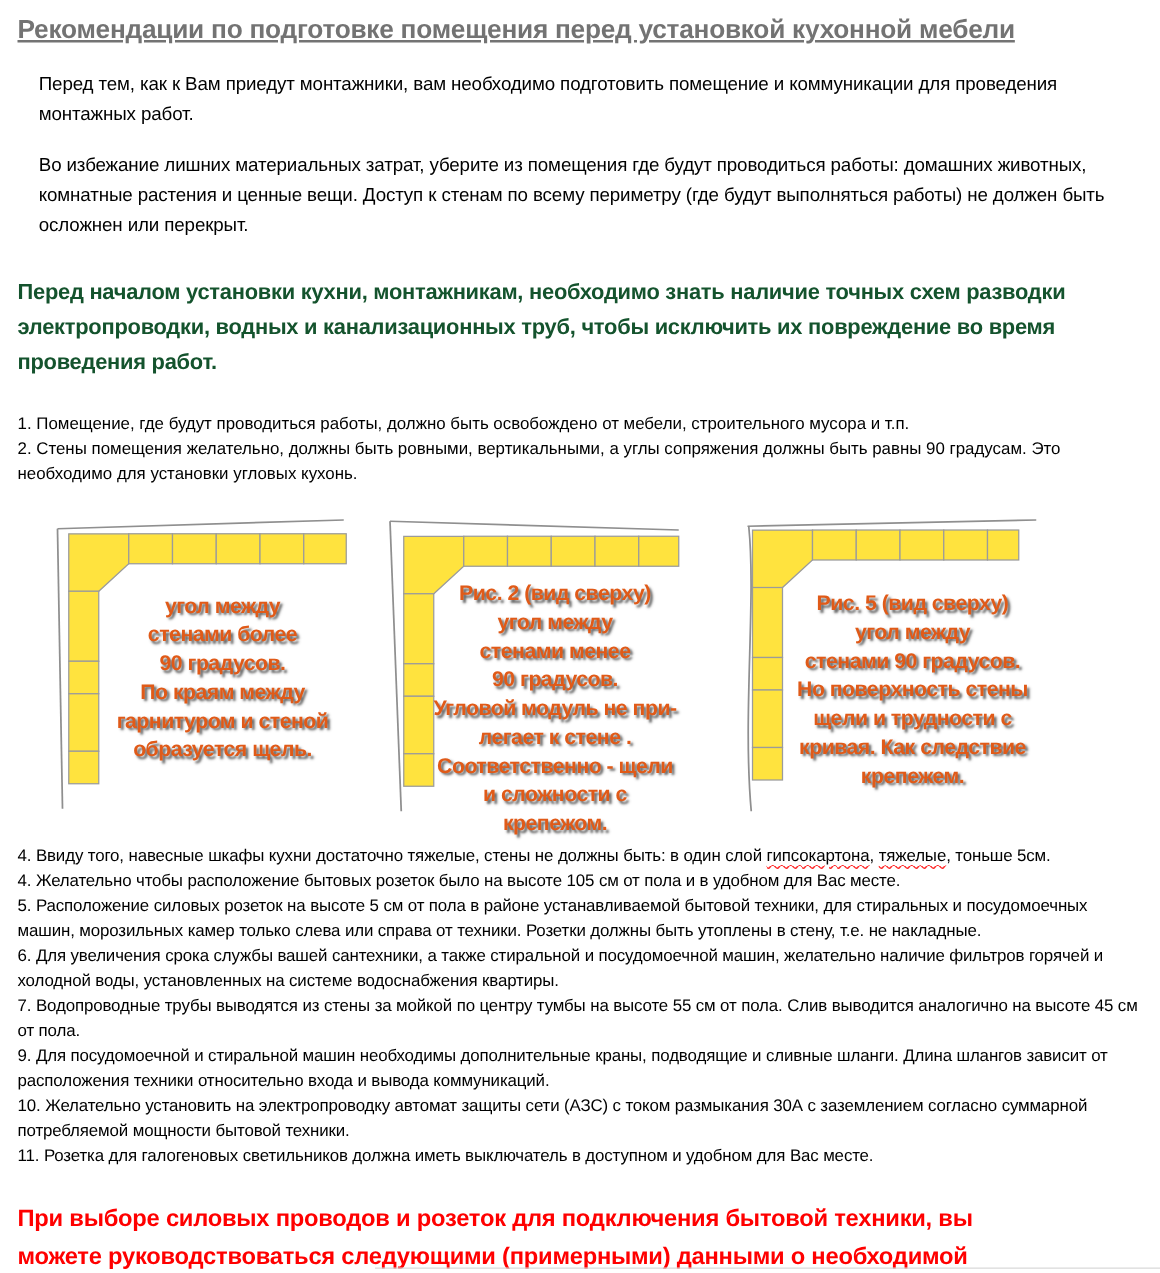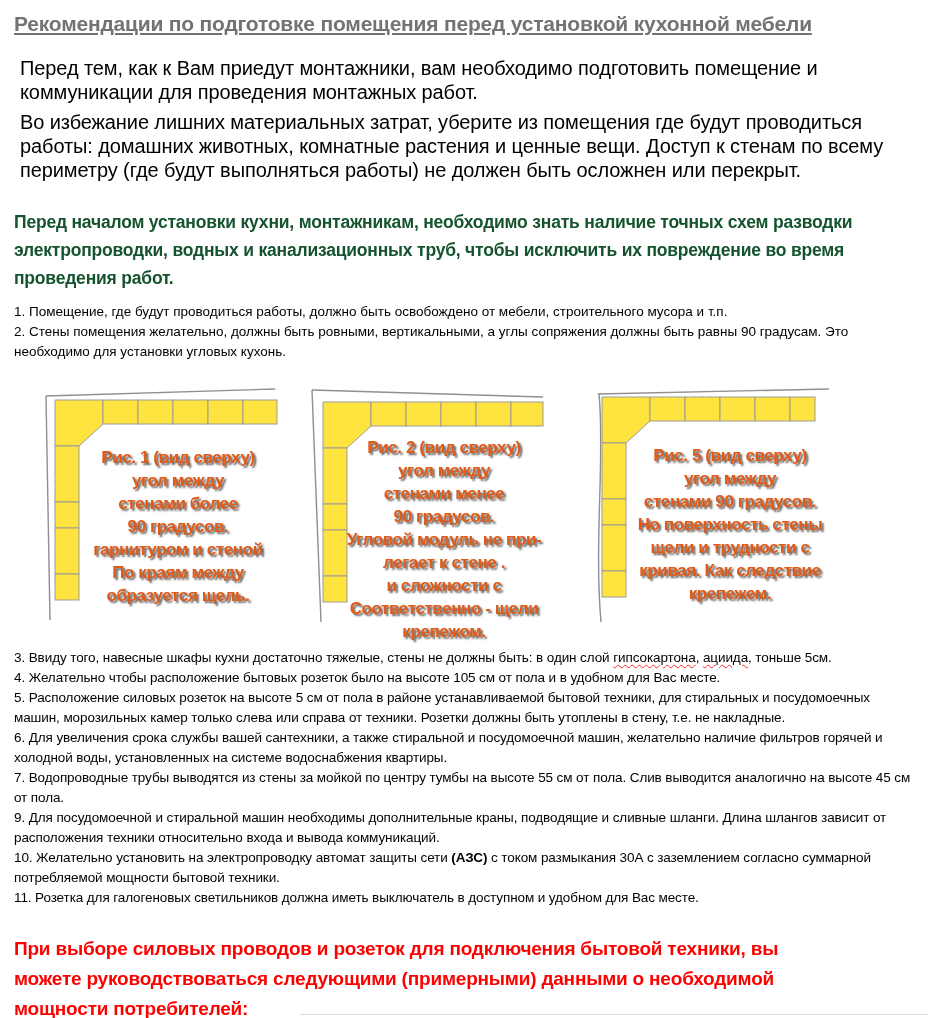--- a/index.html
+++ b/index.html
@@ -3,42 +3,42 @@
 <meta charset="utf-8">
 <style>
   html,body{margin:0;padding:0;background:#ffffff;}
   body{width:928px;height:1018px;overflow:hidden;position:relative;
        font-family:"Liberation Sans",sans-serif;color:#000;}
   .page{padding:8px 14px 0 14px;}
 
   .title{color:#737373;font-size:21px;font-weight:700;text-decoration:underline;
          margin:4px 0 20px 0;letter-spacing:-0.2px;}
 
-  .intro p{margin:6px;font-size:20px;line-height:24px;letter-spacing:-0.1px;}
+  .intro p{margin:17px;font-size:15px;line-height:24px;letter-spacing:-0.1px;}
 
   .warning{color:#14532d;font-weight:700;font-size:17.5px;line-height:28px;
            margin:26px 0 0 0;max-width:880px;letter-spacing:-0.2px;}
 
-  .toplist{margin-top:10px;font-size:13.5px;line-height:20px;}
+  .toplist{margin-top:26px;font-size:13.5px;line-height:20px;}
   .toplist div{margin:0;}
 
   
   .figrow{display:flex;margin:22px 0 0 30px;}
   .figure{position:relative;width:242px;height:252px;flex:0 0 auto;}
   .figure.f2{margin-left:24px;}
   .figure.f3{margin-left:44px;}
   .figtext{position:absolute;left:26px;right:0;text-align:center;
            color:#e05a18;font-weight:700;font-size:17px;line-height:23px;
            letter-spacing:-0.4px;
            text-shadow:2px 2px 2px rgba(70,70,70,0.85);}
 
   .mainlist{margin-top:12px;font-size:13.5px;line-height:20px;letter-spacing:-0.1px;}
   .mainlist .li{margin:0;}
   .sp{text-decoration:underline wavy #ff2a2a;text-decoration-thickness:1px;text-underline-offset:2px;}
-  .b{font-weight:700;}
+  .b{font-weight:400;}
 
   .power-heading{color:#ff0000;font-weight:700;font-size:19px;line-height:30px;
                  margin:26px 0 0 0;max-width:830px;letter-spacing:-0.2px;}
 
   .bottom-rule{position:absolute;left:300px;right:0;bottom:3px;height:0;
                border-top:1px solid #d9d9d9;}
 
   svg .cab{fill:#ffe33e;stroke:#9b9b9b;stroke-width:1;}
   svg .wall{fill:none;stroke:#8f8f8f;stroke-width:1.4;}
 </style>
@@ -72,26 +72,25 @@
         <rect class="cab" x="94" y="16" width="35" height="24"></rect>
         <rect class="cab" x="129" y="16" width="35" height="24"></rect>
         <rect class="cab" x="164" y="16" width="35" height="24"></rect>
         <rect class="cab" x="199" y="16" width="34" height="24"></rect>
         <rect class="cab" x="11" y="62" width="24" height="56"></rect>
         <rect class="cab" x="11" y="118" width="24" height="26"></rect>
         <rect class="cab" x="11" y="144" width="24" height="46"></rect>
         <rect class="cab" x="11" y="190" width="24" height="26"></rect>
       </svg>
       <div class="figtext" style="top:62px">
-        <div>Рис. 1 (вид сверху)</div>
         <div>угол между</div>
         <div>стенами более</div>
         <div>90 градусов.</div>
+        <div>По краям между</div>
         <div>гарнитуром и стеной</div>
-        <div>По краям между</div>
         <div>образуется щель.</div>
       </div>
     </div>
 
     <div class="figure f2">
       <svg width="242" height="252" viewBox="0 0 242 252">
         <path class="wall" d="M2,6 L233,13"></path>
         <path class="wall" d="M2,6 L11,238"></path>
         <polygon class="cab" points="13,18 61,18 61,42 37,64 13,64"></polygon>
         <rect class="cab" x="61" y="18" width="35" height="24"></rect>
@@ -104,22 +103,22 @@
         <rect class="cab" x="13" y="146" width="24" height="46"></rect>
         <rect class="cab" x="13" y="192" width="24" height="26"></rect>
       </svg>
       <div class="figtext" style="top:52px">
         <div>Рис. 2 (вид сверху)</div>
         <div>угол между</div>
         <div>стенами менее</div>
         <div>90 градусов.</div>
         <div>Угловой модуль не при-</div>
         <div>легает к стене .</div>
+        <div>Соответственно - щели</div>
         <div>и сложности с</div>
-        <div>Соответственно - щели</div>
         <div>крепежом.</div>
       </div>
     </div>
 
     <div class="figure f3">
       <svg width="242" height="252" viewBox="0 0 242 252">
         <path class="wall" d="M2,10 L233,5"></path>
         <path class="wall" d="M3,10 C9,70 -2,160 5,238"></path>
         <polygon class="cab" points="6,13 54,13 54,37 30,59 6,59"></polygon>
         <rect class="cab" x="54" y="13" width="35" height="24"></rect>
@@ -139,21 +138,21 @@
         <div>Но поверхность стены</div>
         <div>щели и трудности с</div>
         <div>кривая. Как следствие</div>
         <div>крепежем.</div>
       </div>
     </div>
 
   </div>
 
   <div class="mainlist">
-    <div class="li"><span>3. Ввиду того, навесные шкафы кухни достаточно тяжелые, стены не должны быть: в один слой </span><span class="sp">гипсокартона</span><span>, </span><span class="sp">ациида</span><span>, тоньше 5см.</span></div>
+    <div class="li"><span>4. Ввиду того, навесные шкафы кухни достаточно тяжелые, стены не должны быть: в один слой </span><span class="sp">гипсокартона</span><span>, </span><span class="sp">тяжелые</span><span>, тоньше 5см.</span></div>
     <div class="li">4. Желательно чтобы расположение бытовых розеток было на высоте 105 см от пола и в удобном для Вас месте.</div>
     <div class="li">5. Расположение силовых розеток на высоте 5 см от пола в районе устанавливаемой бытовой техники, для стиральных и посудомоечных машин, морозильных камер только слева или справа от техники. Розетки должны быть утоплены в стену, т.е. не накладные.</div>
     <div class="li">6. Для увеличения срока службы вашей сантехники, а также стиральной и посудомоечной машин, желательно наличие фильтров горячей и холодной воды, установленных на системе водоснабжения квартиры.</div>
     <div class="li">7. Водопроводные трубы выводятся из стены за мойкой по центру тумбы на высоте 55 см от пола. Слив выводится аналогично на высоте 45 см от пола.</div>
     <div class="li">9. Для посудомоечной и стиральной машин необходимы дополнительные краны, подводящие и сливные шланги. Длина шлангов зависит от расположения техники относительно входа и вывода коммуникаций.</div>
     <div class="li"><span>10. Желательно установить на электропроводку автомат защиты сети </span><span class="b">(АЗС)</span><span> с током размыкания 30А с заземлением согласно суммарной потребляемой мощности бытовой техники.</span></div>
     <div class="li">11. Розетка для галогеновых светильников должна иметь выключатель в доступном и удобном для Вас месте.</div>
   </div>
 
   <p class="power-heading">При выборе силовых проводов и розеток для подключения бытовой техники, вы можете руководствоваться следующими (примерными) данными о необходимой мощности потребителей:</p>

